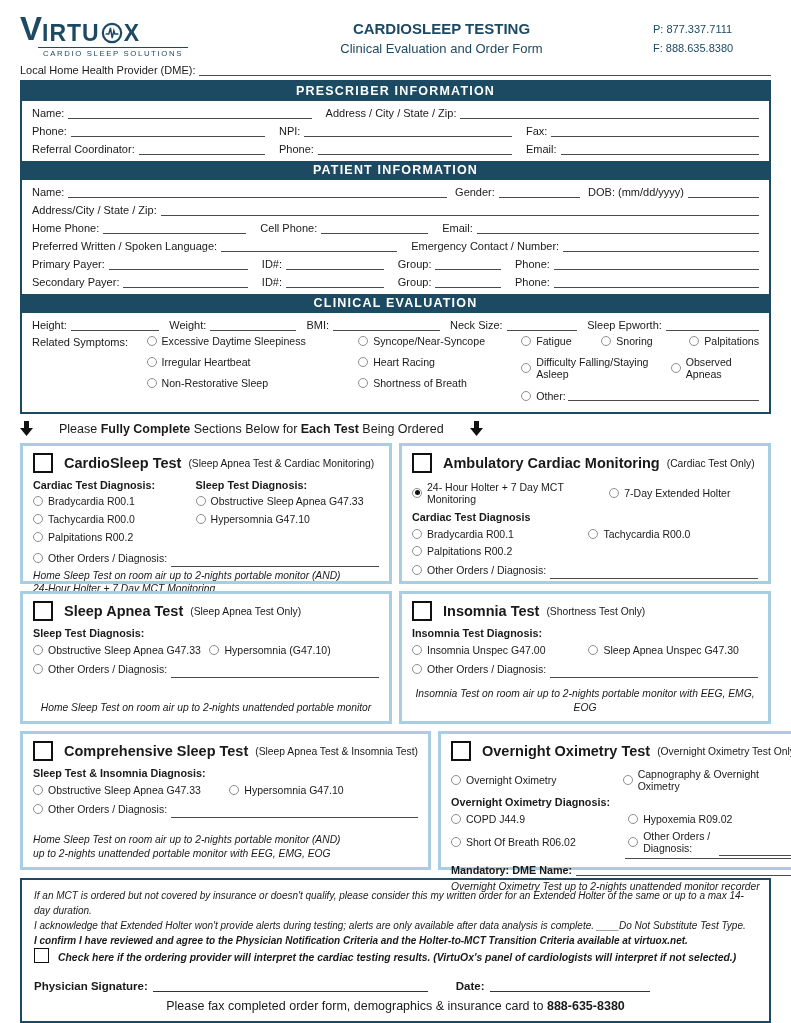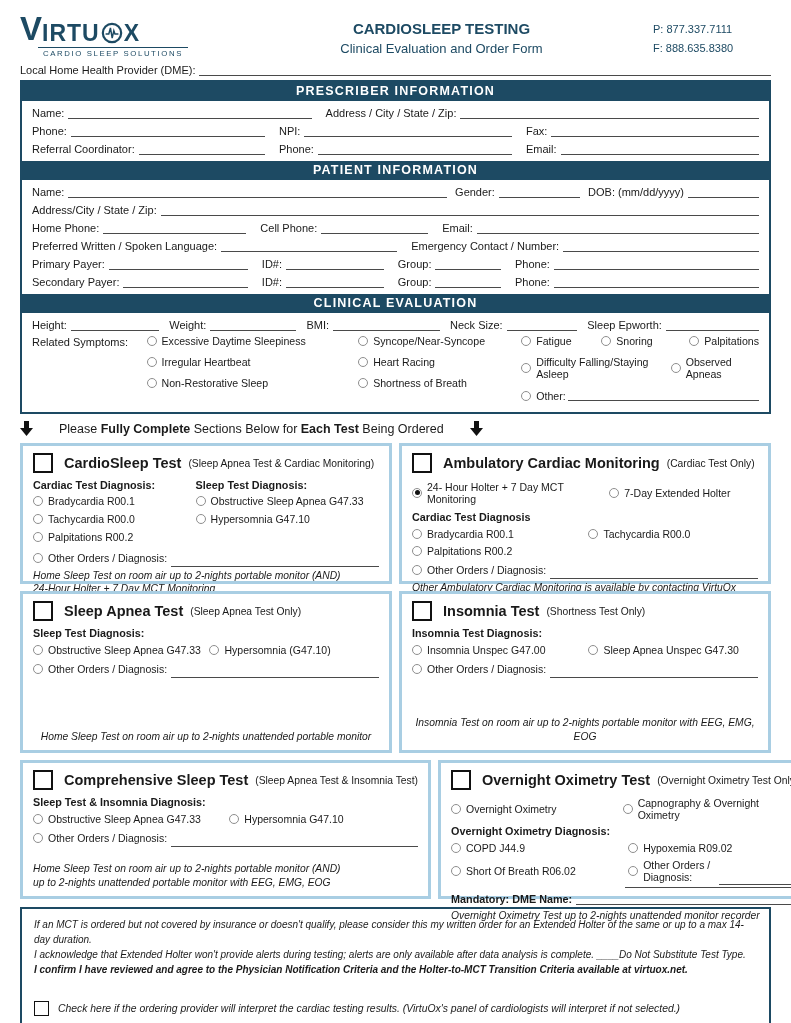--- a/index.html
+++ b/index.html
@@ -50,21 +50,21 @@
   .sym-other .ln { margin-bottom: 1px; }
 
   
   .instruction { display: flex; align-items: center; justify-content: flex-start; gap: 26px; margin: 7px 0; font-size: 12.5px; }
   .instruction b { font-weight: bold; }
 
   
   .grid { display: grid; grid-template-columns: 1fr 1fr; gap: 7px; }
   .grid + .grid { margin-top: 7px; }
   .tbox { border: 3px solid #a9cee3; background: #fff; padding: 7px 10px 7px 10px; display: flex; flex-direction: column; }
-  .h1 { height: 141px; } .h2 { height: 162px; } .h3 { height: 139px; }
+  .h1 { height: 141px; } .h2 { height: 133px; } .h3 { height: 139px; }
   .tbox-head { display: flex; align-items: center; gap: 11px; margin-bottom: 4px; }
   .bigcheck { width: 20px; height: 20px; border: 2.5px solid #111; flex: none; background: #fff; }
   .tbox-title { font-weight: bold; font-size: 14.5px; white-space: nowrap; }
   .tbox-sub { font-size: 10.3px; margin-left: -4px; white-space: nowrap; }
   .diag-head { font-weight: bold; font-size: 10.8px; margin: 2px 0 2px 0; }
   .tbox .opt { font-size: 10.5px; margin: 2.5px 0; }
   .oline { display: flex; align-items: flex-end; font-size: 10.5px; margin: 2.5px 0; }
   .oline .ln { height: 11px; }
   .two-col { display: flex; }
   .tc-l { width: 47%; } .tc-r { flex: 1; }
@@ -74,21 +74,21 @@
   .note-center { text-align: center; }
   .pair { display: flex; }
   .pair .opt:first-child { width: 51%; }
   .cont-line { margin-left: 50%; border-bottom: 1px solid #4a4a4a; height: 12px; margin-top: 2px; margin-bottom: 2px; }
   .mand-row { display: flex; align-items: flex-end; font-size: 10.8px; font-weight: bold; margin: 3px 0 4px 0; }
 
   
   .agree { border: 2.5px solid #1d4a63; margin-top: 8px; padding: 8px 12px 8px 12px; }
   .agree p { font-style: italic; font-size: 10px; line-height: 1.5; }
   .agree p.bold { font-weight: bold; }
-  .chk-row { display: flex; align-items: center; gap: 9px; margin-top: 24px; }
+  .chk-row { display: flex; align-items: flex-end; gap: 9px; margin-top: 0; font-weight: bold; }
   .smallcheck { width: 15px; height: 15px; border: 1.6px solid #111; flex: none; background: #fff; }
   .chk-row span.txt { font-style: italic; font-size: 10.4px; }
   .sig-row { display: flex; align-items: flex-end; margin-top: 16px; font-size: 11.5px; font-weight: bold; }
   .sig-line { border-bottom: 1px solid #333; width: 275px; height: 13px; margin-left: 5px; }
   .date-lbl { margin-left: 28px; }
   .date-line { border-bottom: 1px solid #333; width: 160px; height: 13px; margin-left: 5px; }
   .fax-line { text-align: center; font-size: 12.5px; margin-top: 7px; }
   .fax-line b { font-weight: bold; }
 </style>
 </head>
@@ -432,21 +432,20 @@
           <span class="radio"></span>
           <span>Palpitations R00.2</span>
         </span>
       <div class="oline">
         <span class="opt">
             <span class="radio"></span>
             <span>Other Orders / Diagnosis:</span>
           </span>
         <span class="ln"></span>
       </div>
-      <div class="note">Other Ambulatory Cardiac Monitoring is available by contacting VirtuOx</div>
     </div>
   </div>
 
   <div class="grid">
     <div class="tbox h2">
       <div class="tbox-head">
         <span class="bigcheck"></span>
         <span class="tbox-title">Sleep Apnea Test</span>
         <span class="tbox-sub">(Sleep Apnea Test Only)</span>
       </div>

